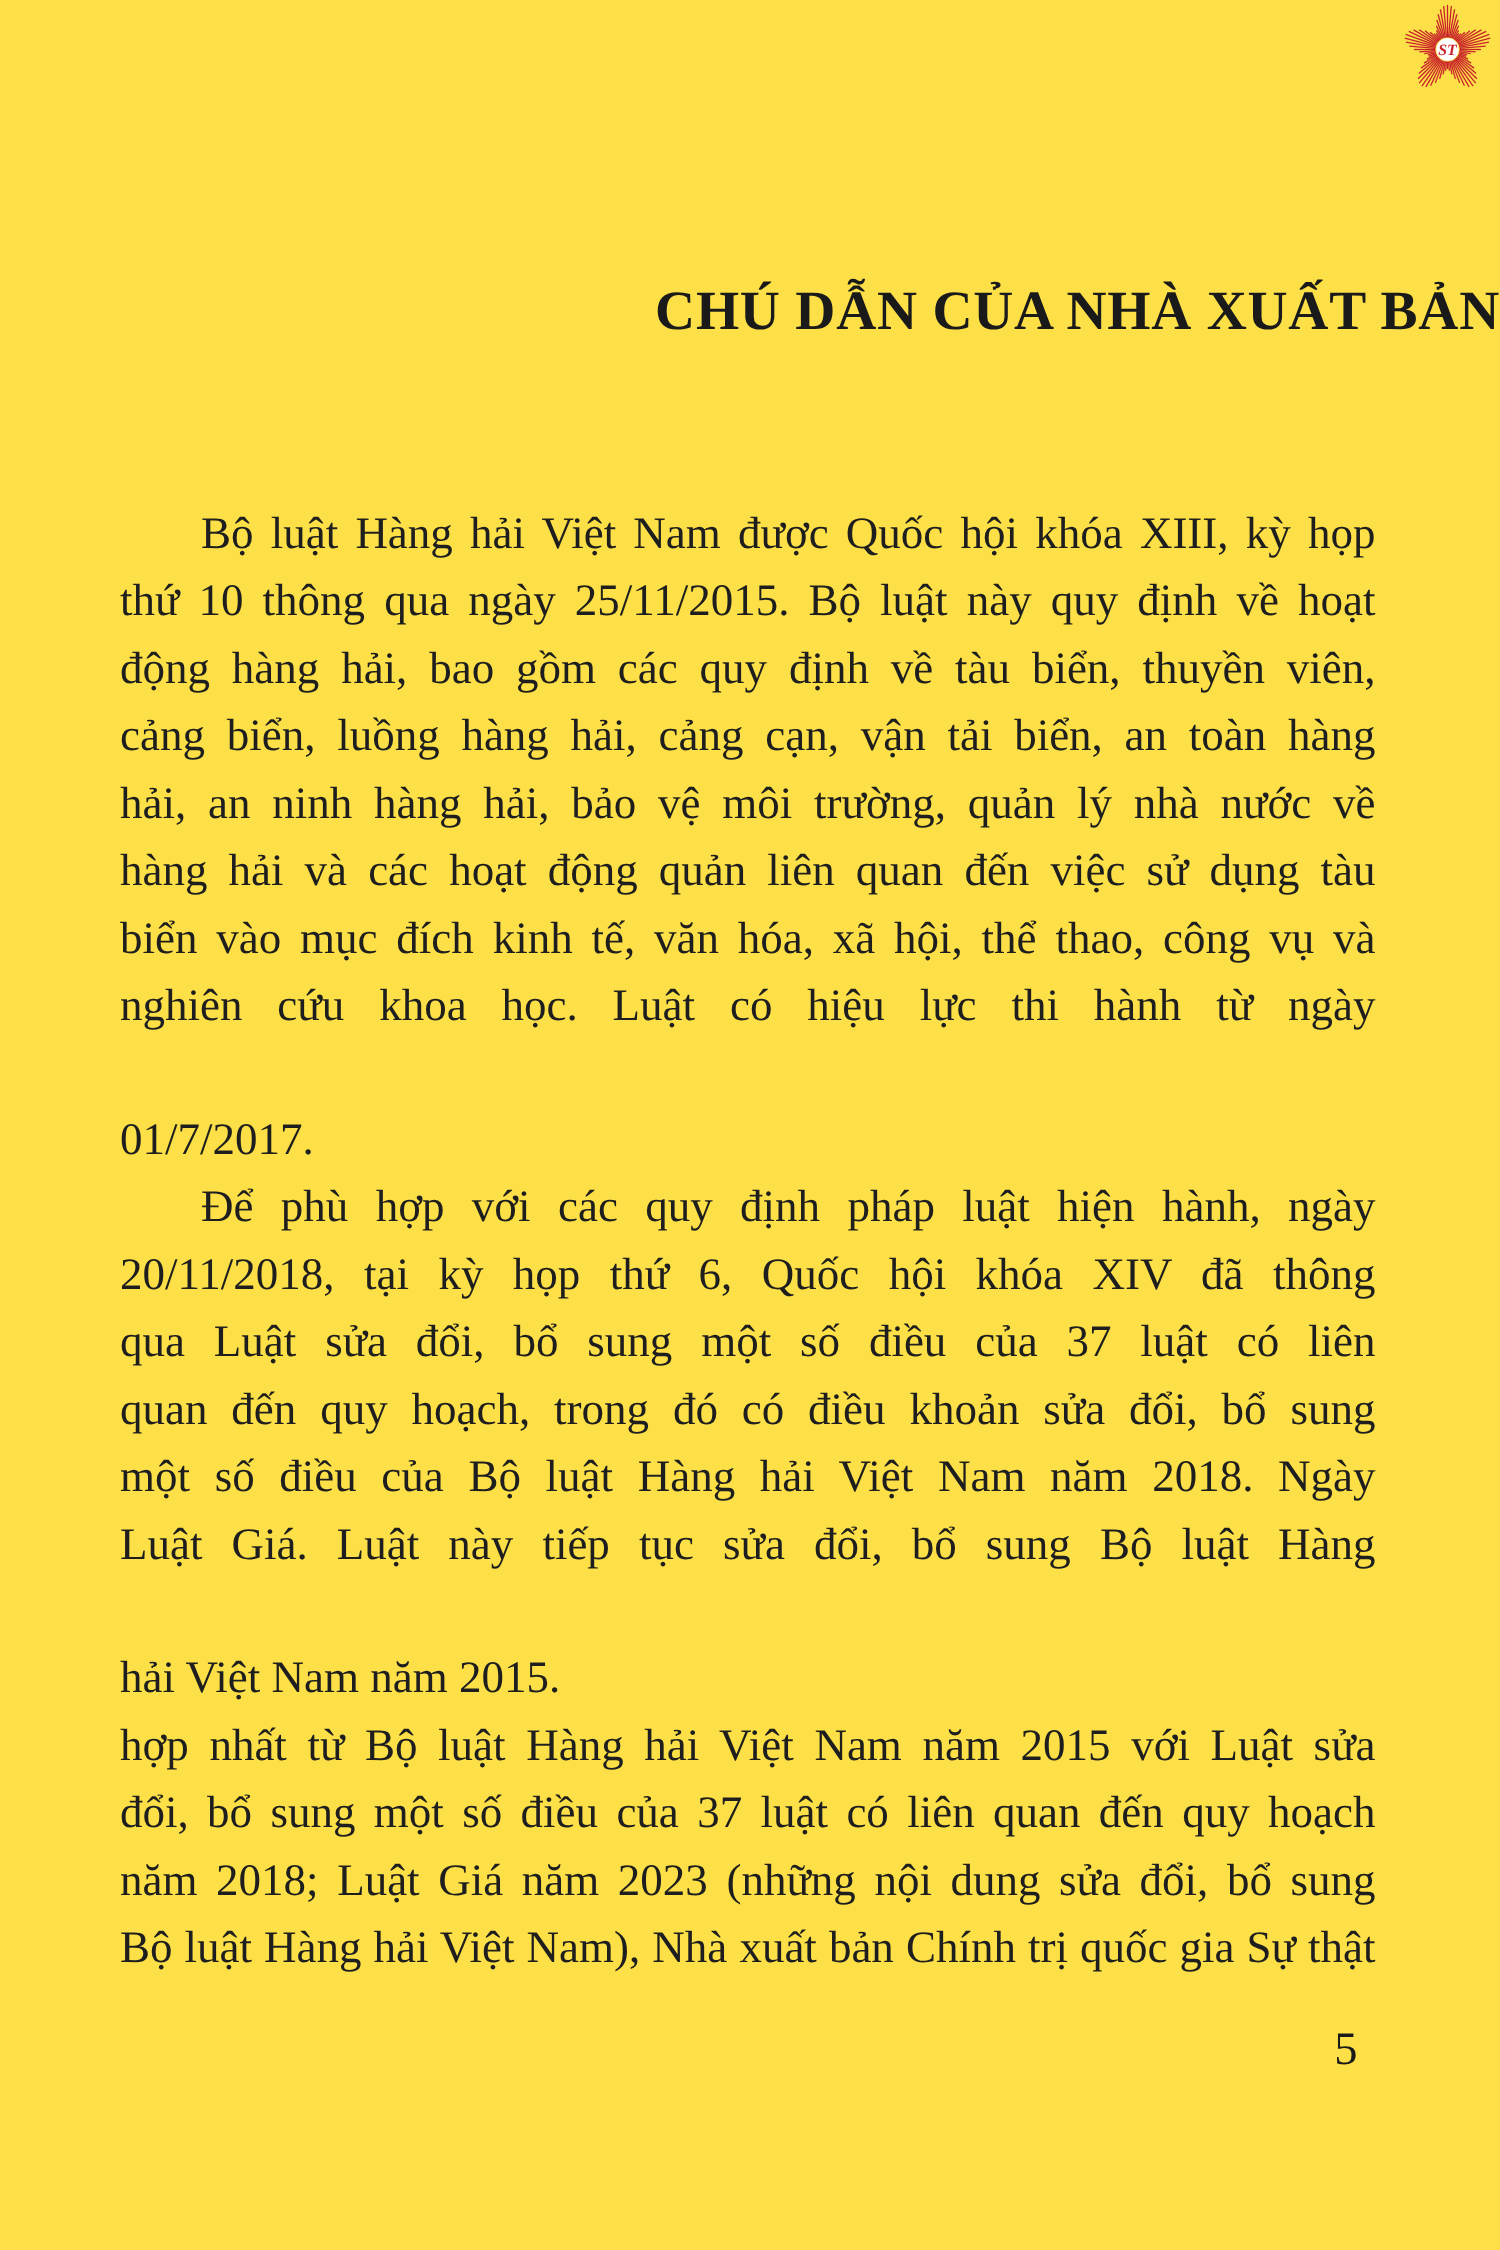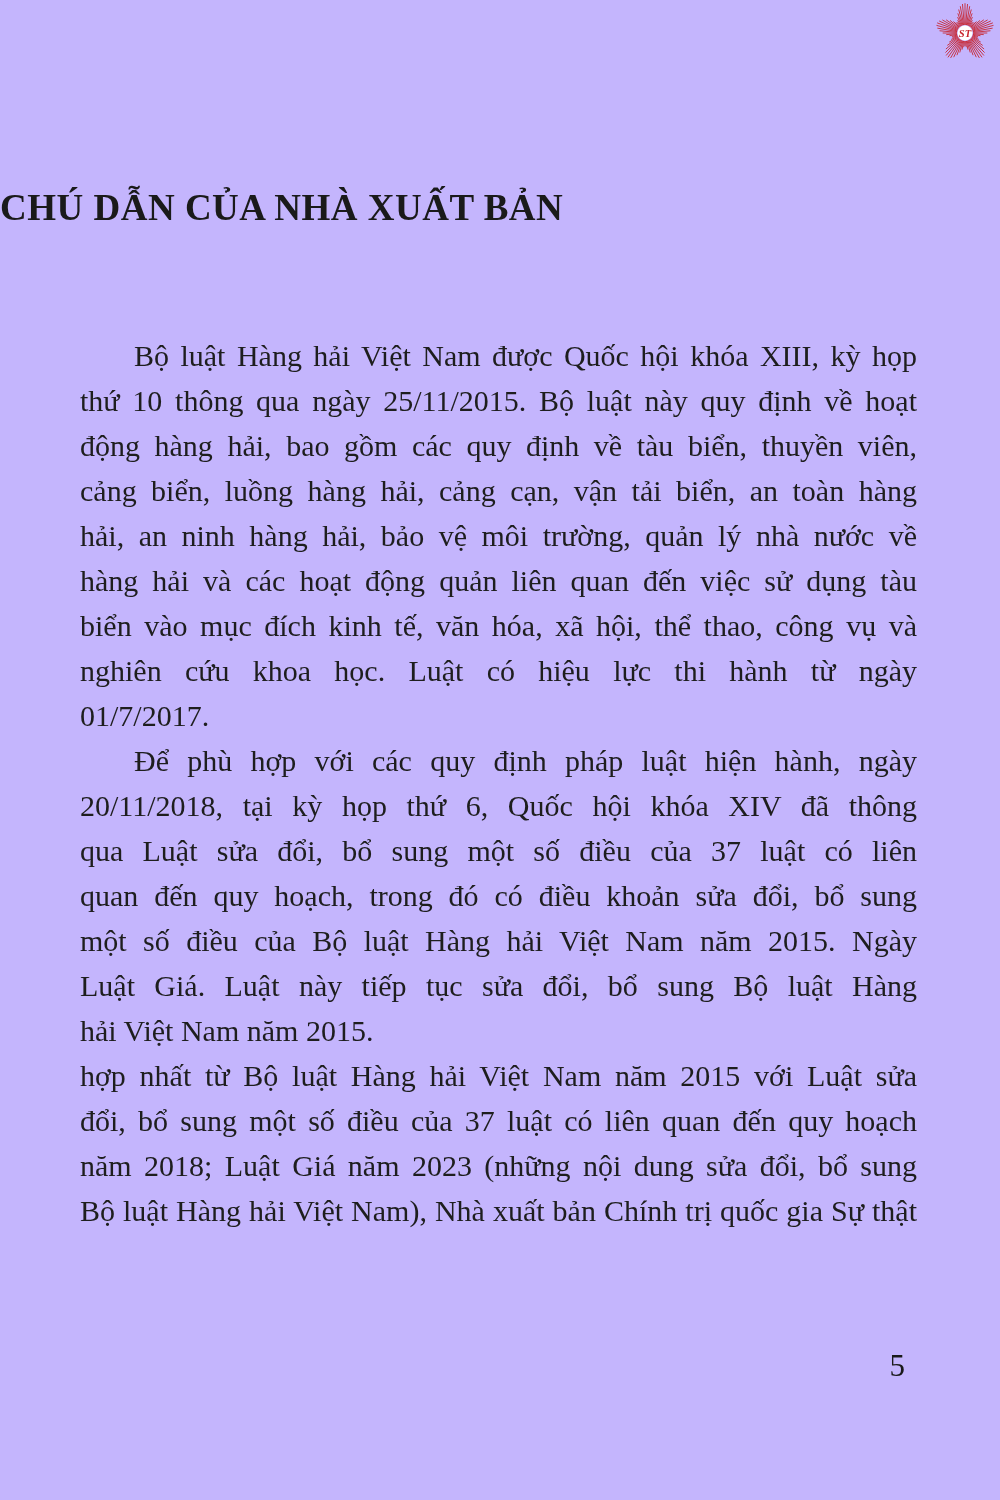--- a/index.html
+++ b/index.html
@@ -1,39 +1,39 @@
 <!DOCTYPE html>
 <html><head>
 <meta charset="utf-8">
 <style>
   html, body { margin: 0; padding: 0; background: #ffffff; }
   .page {
     position: relative;
     width: 1000px;
     height: 1500px;
-    background: #c4b5fd;
+    background: #fde047;
     overflow: hidden;
     font-family: "Liberation Serif", "DejaVu Serif", serif;
     color: #1e1e1e;
   }
   .logo {
     position: absolute;
     top: 2px;
     right: 4px;
     width: 62px;
     height: 62px;
   }
   .logo svg { width: 100%; height: 100%; display: block; }
   .title {
     position: absolute;
     top: 186px;
     left: 0;
     width: 100%;
     margin: 0;
-    text-align: left;
+    text-align: right;
     font-size: 37px;
     font-weight: bold;
     letter-spacing: 0.5px;
     color: #1a1a1a;
   }
   .body-text {
     position: absolute;
     top: 333px;
     left: 80px;
     width: 837px;
@@ -41,21 +41,21 @@
   }
   .body-text .line {
     height: 45px;
     line-height: 45px;
     text-align: justify;
     text-align-last: justify;
     white-space: nowrap;
     overflow: visible;
   }
   .body-text .line.indent { padding-left: 54px; }
-  .body-text .line.lastline { text-align-last: left; }
+  .body-text .line.lastline { text-align-last: left; margin-top: 44px; }
   .page-number {
     position: absolute;
     top: 1348px;
     right: 95px;
     font-size: 31px;
     color: #1a1a1a;
   }
 </style>
 </head>
 <body>
@@ -150,21 +150,21 @@
       <div class="line">cảng biển, luồng hàng hải, cảng cạn, vận tải biển, an toàn hàng</div>
       <div class="line">hải, an ninh hàng hải, bảo vệ môi trường, quản lý nhà nước về</div>
       <div class="line">hàng hải và các hoạt động quản liên quan đến việc sử dụng tàu</div>
       <div class="line">biển vào mục đích kinh tế, văn hóa, xã hội, thể thao, công vụ và</div>
       <div class="line">nghiên cứu khoa học. Luật có hiệu lực thi hành từ ngày</div>
       <div class="line lastline">01/7/2017.</div>
       <div class="line indent">Để phù hợp với các quy định pháp luật hiện hành, ngày</div>
       <div class="line">20/11/2018, tại kỳ họp thứ 6, Quốc hội khóa XIV đã thông</div>
       <div class="line">qua Luật sửa đổi, bổ sung một số điều của 37 luật có liên</div>
       <div class="line">quan đến quy hoạch, trong đó có điều khoản sửa đổi, bổ sung</div>
-      <div class="line">một số điều của Bộ luật Hàng hải Việt Nam năm 2015. Ngày</div>
+      <div class="line">một số điều của Bộ luật Hàng hải Việt Nam năm 2018. Ngày</div>
       <div class="line">Luật Giá. Luật này tiếp tục sửa đổi, bổ sung Bộ luật Hàng</div>
       <div class="line lastline">hải Việt Nam năm 2015.</div>
       <div class="line">hợp nhất từ Bộ luật Hàng hải Việt Nam năm 2015 với Luật sửa</div>
       <div class="line">đổi, bổ sung một số điều của 37 luật có liên quan đến quy hoạch</div>
       <div class="line">năm 2018; Luật Giá năm 2023 (những nội dung sửa đổi, bổ sung</div>
       <div class="line">Bộ luật Hàng hải Việt Nam), Nhà xuất bản Chính trị quốc gia Sự thật</div>
     </div>
 
   <div class="page-number">5</div>
 

